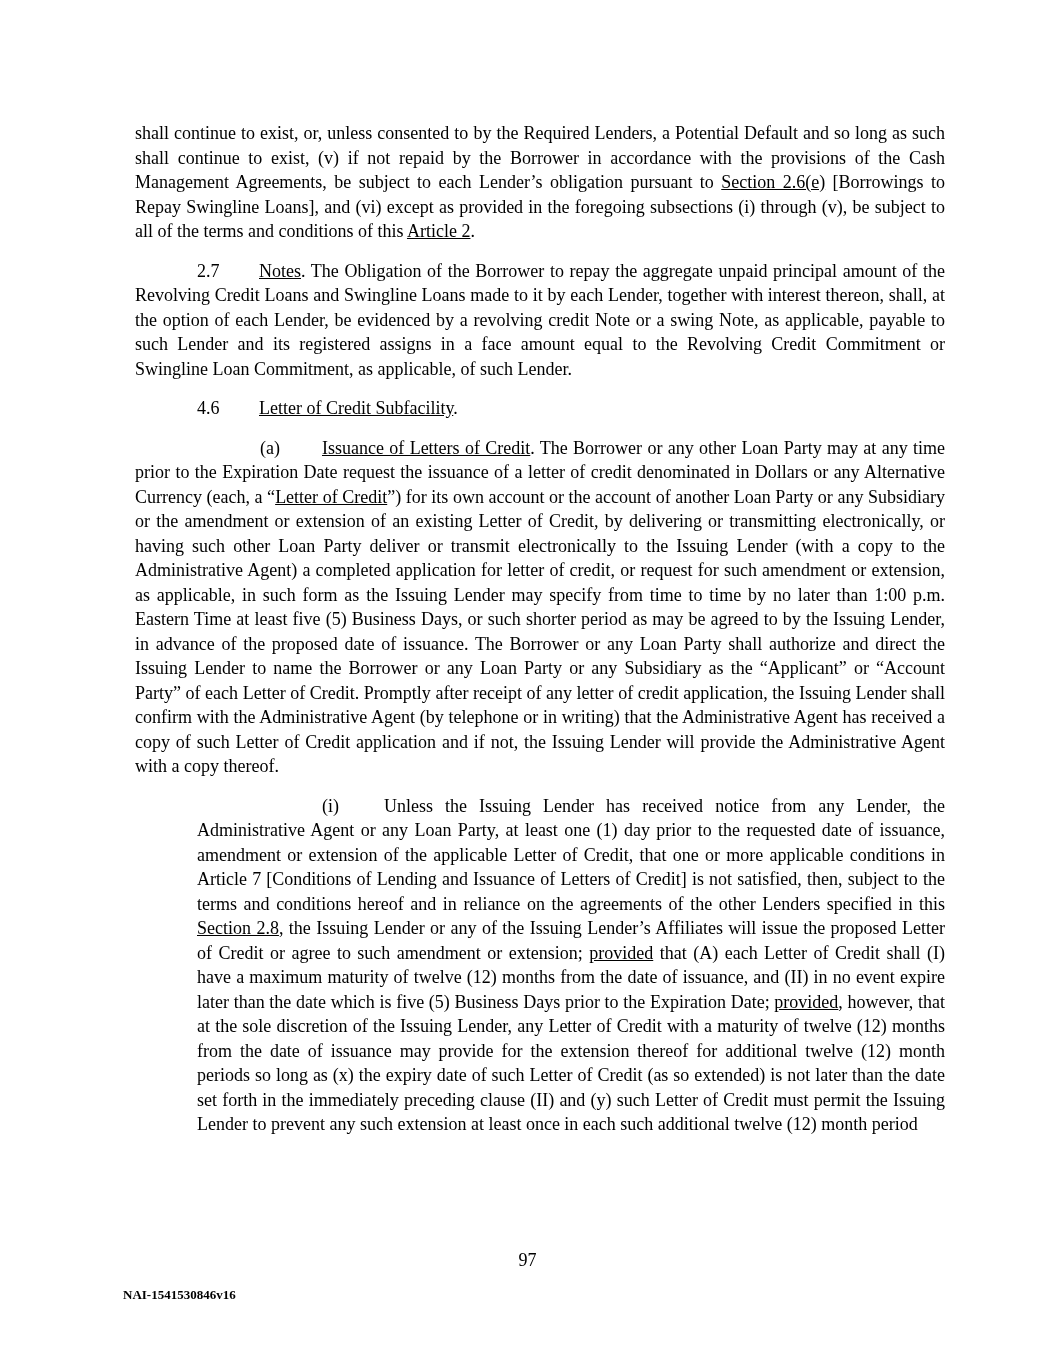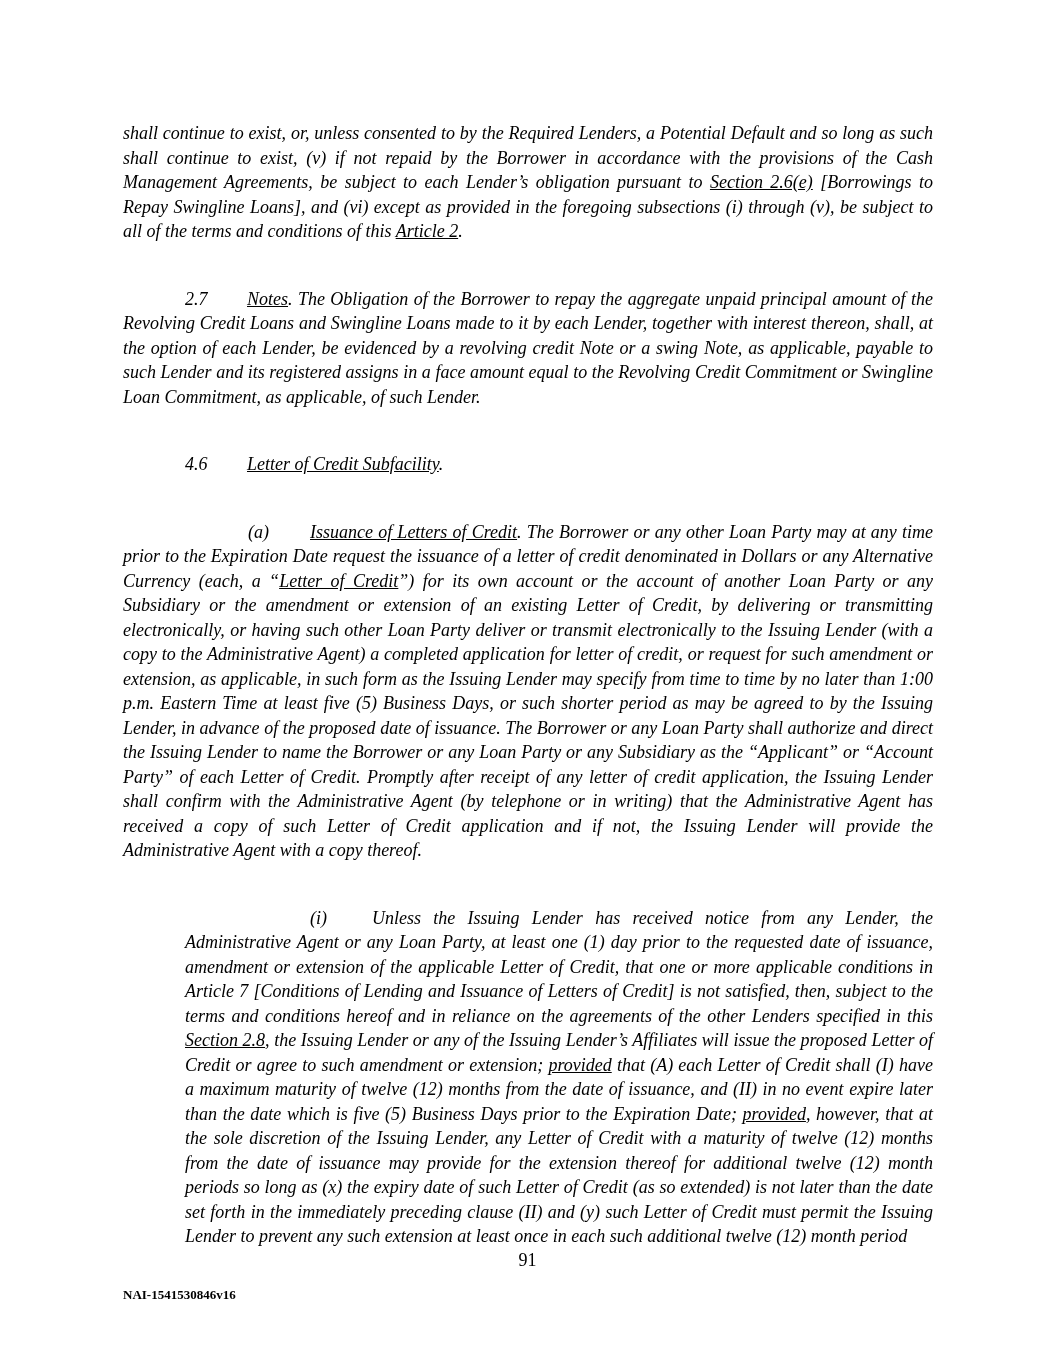--- a/index.html
+++ b/index.html
@@ -13,38 +13,36 @@
     height: 1365px;
     background: #ffffff;
     color: #000000;
     font-family: "Liberation Serif", "DejaVu Serif", serif;
     font-size: 18px;
     line-height: 24.5px;
     overflow: hidden;
   }
   .content {
     position: absolute;
-    left: 123px;
+    left: 135px;
     top: 121px;
     width: 810px;
-    font-style: italic;
   }
   .para {
     margin: 0 0 15px 0;
     text-align: justify;
   }
   .p-body   { text-indent: 0; }
   .p-section { text-indent: 62px; }
   .p-sub-a  { text-indent: 125px; }
   .p-sub-i  { margin-left: 62px; text-indent: 125px; }
   .plabel {
     display: inline-block;
     width: 62px;
     text-indent: 0;
-    margin-top: 28px;
   }
   .u { text-decoration: underline; }
   .page-number {
     position: absolute;
     top: 1248px;
     left: 0;
     width: 100%;
     text-align: center;
     font-size: 18px;
   }
@@ -60,15 +58,15 @@
 <body>
 
 <div class="page">
   <div class="content">
       <p class="para p-body"><span>shall continue to exist, or, unless consented to by the Required Lenders, a Potential Default and so long as such shall continue to exist, (v) if not repaid by the Borrower in accordance with the provisions of the Cash Management Agreements, be subject to each Lender’s obligation pursuant to </span><span class="u">Section 2.6(e)</span><span> [Borrowings to Repay Swingline Loans], and (vi) except as provided in the foregoing subsections (i) through (v), be subject to all of the terms and conditions of this </span><span class="u">Article 2</span><span>.</span></p>
       <p class="para p-section"><span class="plabel">2.7</span><span class="u">Notes</span><span>.  The Obligation of the Borrower to repay the aggregate unpaid principal amount of the Revolving Credit Loans and Swingline Loans made to it by each Lender, together with interest thereon, shall, at the option of each Lender, be evidenced by a revolving credit Note or a swing Note, as applicable, payable to such Lender and its registered assigns in a face amount equal to the Revolving Credit Commitment or Swingline Loan Commitment, as applicable, of such Lender.</span></p>
       <p class="para p-section"><span class="plabel">4.6</span><span class="u">Letter of Credit Subfacility</span><span>.</span></p>
       <p class="para p-sub-a"><span class="plabel">(a)</span><span class="u">Issuance of Letters of Credit</span><span>.  The Borrower or any other Loan Party may at any time prior to the Expiration Date request the issuance of a letter of credit denominated in Dollars or any Alternative Currency (each, a “</span><span class="u">Letter of Credit</span><span>”) for its own account or the account of another Loan Party or any Subsidiary or the amendment or extension of an existing Letter of Credit, by delivering or transmitting electronically, or having such other Loan Party deliver or transmit electronically to the Issuing Lender (with a copy to the Administrative Agent) a completed application for letter of credit, or request for such amendment or extension, as applicable, in such form as the Issuing Lender may specify from time to time by no later than 1:00 p.m. Eastern Time at least five (5) Business Days, or such shorter period as may be agreed to by the Issuing Lender, in advance of the proposed date of issuance.  The Borrower or any Loan Party shall authorize and direct the Issuing Lender to name the Borrower or any Loan Party or any Subsidiary as the “Applicant” or “Account Party” of each Letter of Credit.  Promptly after receipt of any letter of credit application, the Issuing Lender shall confirm with the Administrative Agent (by telephone or in writing) that the Administrative Agent has received a copy of such Letter of Credit application and if not, the Issuing Lender will provide the Administrative Agent with a copy thereof.</span></p>
       <p class="para p-sub-i"><span class="plabel">(i)</span><span>Unless the Issuing Lender has received notice from any Lender, the Administrative Agent or any Loan Party, at least one (1) day prior to the requested date of issuance, amendment or extension of the applicable Letter of Credit, that one or more applicable conditions in Article 7 [Conditions of Lending and Issuance of Letters of Credit] is not satisfied, then, subject to the terms and conditions hereof and in reliance on the agreements of the other Lenders specified in this </span><span class="u">Section 2.8</span><span>, the Issuing Lender or any of the Issuing Lender’s Affiliates will issue the proposed Letter of Credit or agree to such amendment or extension; </span><span class="u">provided</span><span> that (A) each Letter of Credit shall (I) have a maximum maturity of twelve (12) months from the date of issuance, and (II) in no event expire later than the date which is five (5) Business Days prior to the Expiration Date; </span><span class="u">provided</span><span>, however, that at the sole discretion of the Issuing Lender, any Letter of Credit with a maturity of twelve (12) months from the date of issuance may provide for the extension thereof for additional twelve (12) month periods so long as (x) the expiry date of such Letter of Credit (as so extended) is not later than the date set forth in the immediately preceding clause (II) and (y) such Letter of Credit must permit the Issuing Lender to prevent any such extension at least once in each such additional twelve (12) month period</span></p>
     </div>
-  <div class="page-number">91</div>
+  <div class="page-number">97</div>
   <div class="doc-id">NAI-1541530846v16</div>
 </div>
 
 </body></html>

